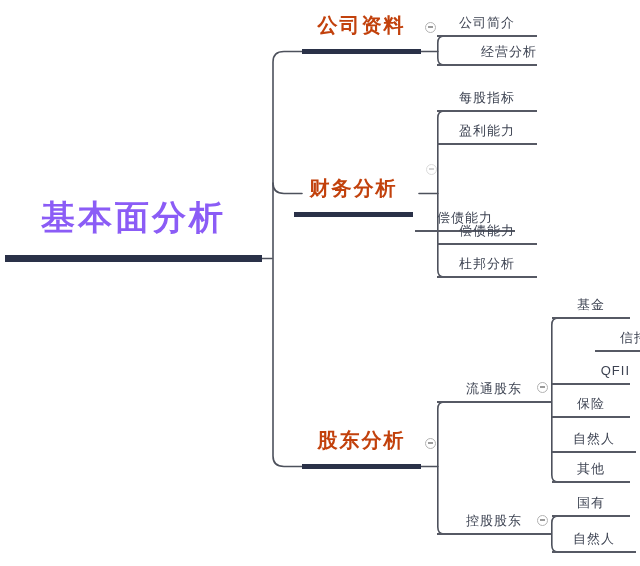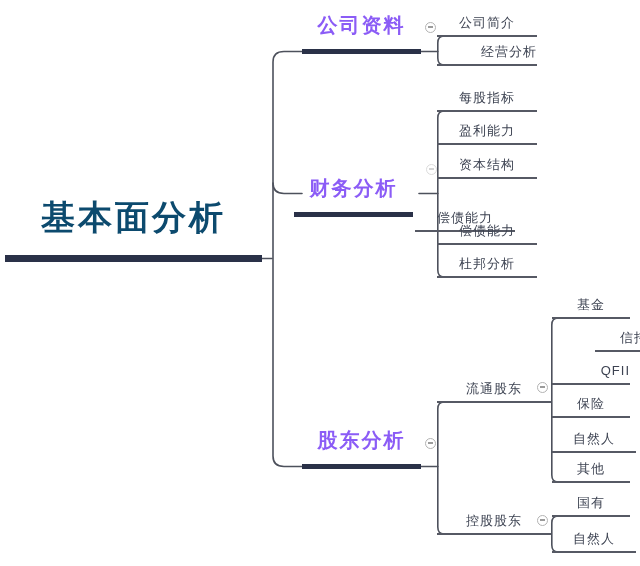--- a/index.html
+++ b/index.html
@@ -3,25 +3,25 @@
 <meta charset="utf-8">
 <style>
   html,body{margin:0;padding:0;background:#ffffff;}
   #stage{
     position:relative;width:640px;height:566px;background:#ffffff;overflow:hidden;
     font-family:"Liberation Sans","DejaVu Sans",sans-serif;
   }
   #stage svg.lines{position:absolute;left:0;top:0;width:640px;height:566px;}
   .node{position:absolute;text-align:center;white-space:nowrap;cursor:default;}
   .root{
-    font-size:34px;font-weight:bold;letter-spacing:3px;color:#0c4a6e;
+    font-size:34px;font-weight:bold;letter-spacing:3px;color:#8b5cf6;
     line-height:42px;padding-bottom:17px;border-bottom:7px solid #2a3148;
   }
   .h1{
-    font-size:20px;font-weight:bold;letter-spacing:2px;color:#8b5cf6;
+    font-size:20px;font-weight:bold;letter-spacing:2px;color:#c2410c;
     line-height:26px;padding-bottom:11px;border-bottom:5px solid #2a3148;
   }
   .h2,.h3{
     font-size:13px;letter-spacing:1px;color:#3d4352;
     line-height:21px;padding-bottom:2px;border-bottom:2px solid #565964;
   }
   .collapse{
     position:absolute;width:11px;height:11px;border-radius:50%;
     border:1px solid #b3b3b3;background:#ffffff;box-sizing:border-box;
     display:flex;align-items:center;justify-content:center;cursor:pointer;
@@ -71,21 +71,20 @@
   </div>
   <div class="collapse" style="left:536.5px;top:514.5px;">
     <span class="dash"></span>
   </div>
 
   <div class="node h2" style="left:437px;top:12px;width:100px;">公司简介</div>
   <div class="node h2" style="left:437px;top:41px;width:100px;text-align:right;">经营分析</div>
 
   <div class="node h2" style="left:437px;top:87px;width:100px;">每股指标</div>
   <div class="node h2" style="left:437px;top:120px;width:100px;">盈利能力</div>
-  <div class="node h2" style="left:437px;top:154px;width:100px;">资本结构</div>
   <div class="node h2" style="left:415px;top:187px;width:100px;margin-top:20px;">偿债能力</div>
   <div class="node h2" style="left:437px;top:220px;width:100px;">偿债能力</div>
   <div class="node h2" style="left:437px;top:253px;width:100px;">杜邦分析</div>
 
   <div class="node h2" style="left:437px;top:378px;width:114px;">流通股东</div>
   <div class="node h2" style="left:437px;top:510px;width:114px;">控股股东</div>
 
   <div class="node h3" style="left:552px;top:294px;width:78px;">基金</div>
   <div class="node h3" style="left:552px;top:327px;width:78px;margin-left:43px;">信托</div>
   <div class="node h3" style="left:552px;top:360px;width:78px;text-align:right;">QFII</div>

